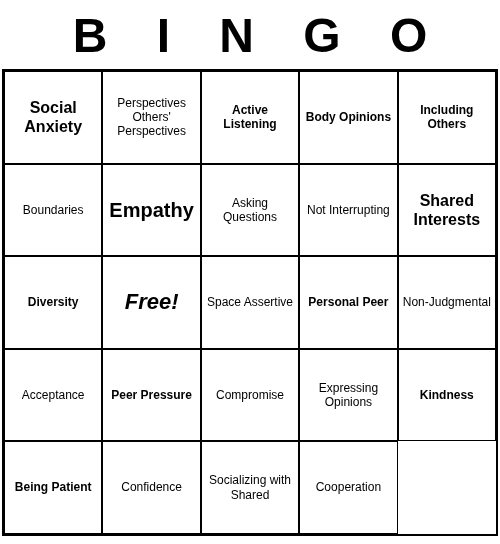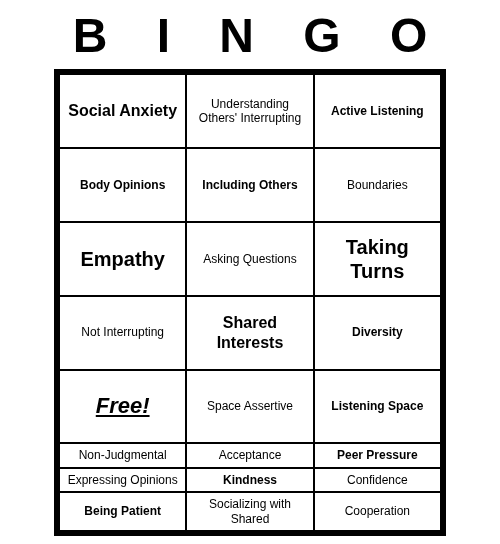--- a/index.html
+++ b/index.html
@@ -18,24 +18,24 @@
       font-size: 48px;
       font-weight: bold;
       letter-spacing: 18px;
       text-align: center;
       margin-bottom: 6px;
       color: #000;
       padding-left: 18px;
     }
     #bingo-grid {
       display: grid;
-      grid-template-columns: repeat(3, 1fr);
+      grid-template-columns: repeat(5, 1fr);
       grid-template-rows: repeat(5, 1fr);
-      border: 5px solid #000000;
-      width: 392px;
+      border: 2px solid #000000;
+      width: 496px;
       height: 490px;
     }
     .bingo-cell {
       border: 1px solid #000;
       display: flex;
       align-items: center;
       justify-content: center;
       text-align: center;
       padding: 4px;
       font-size: 12px;
@@ -44,53 +44,52 @@
       overflow: hidden;
     }
     .bingo-cell.large-text {
       font-size: 16px;
       font-weight: bold;
     }
     .bingo-cell.free {
       font-size: 22px;
       font-weight: bold;
       font-style: italic;
-      text-decoration: underline;
     }
     .bingo-cell.bold-text {
       font-size: 12px;
       font-weight: bold;
     }
     .bingo-cell.medium-large {
       font-size: 20px;
       font-weight: bold;
     }
   </style>
 </head>
 <body>
 
 <div id="bingo-title">B  I  N  G  O</div>
 <div id="bingo-grid">
     <div class="bingo-cell large-text">Social Anxiety</div>
-    <div class="bingo-cell">Understanding Others' Interrupting</div>
+    <div class="bingo-cell">Perspectives Others' Perspectives</div>
     <div class="bingo-cell bold-text">Active Listening</div>
     <div class="bingo-cell bold-text">Body Opinions</div>
     <div class="bingo-cell bold-text">Including Others</div>
     <div class="bingo-cell">Boundaries</div>
     <div class="bingo-cell medium-large">Empathy</div>
     <div class="bingo-cell">Asking Questions</div>
-    <div class="bingo-cell medium-large">Taking Turns</div>
     <div class="bingo-cell">Not Interrupting</div>
     <div class="bingo-cell large-text">Shared Interests</div>
     <div class="bingo-cell bold-text">Diversity</div>
     <div class="bingo-cell free">Free!</div>
     <div class="bingo-cell">Space Assertive</div>
-    <div class="bingo-cell bold-text">Listening Space</div>
+    <div class="bingo-cell bold-text">Personal Peer</div>
     <div class="bingo-cell">Non-Judgmental</div>
     <div class="bingo-cell">Acceptance</div>
     <div class="bingo-cell bold-text">Peer Pressure</div>
+    <div class="bingo-cell">Compromise</div>
     <div class="bingo-cell">Expressing Opinions</div>
     <div class="bingo-cell bold-text">Kindness</div>
+    <div class="bingo-cell bold-text">Being Patient</div>
     <div class="bingo-cell">Confidence</div>
-    <div class="bingo-cell bold-text">Being Patient</div>
     <div class="bingo-cell">Socializing with Shared</div>
     <div class="bingo-cell">Cooperation</div>
   </div>
 
 </body></html>

